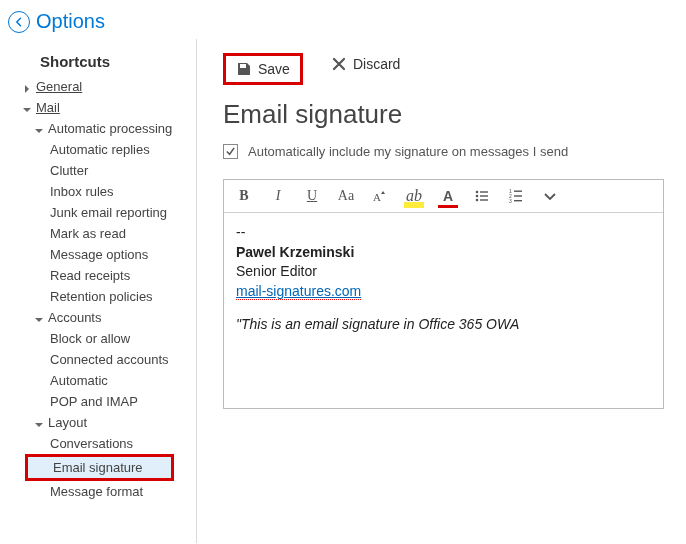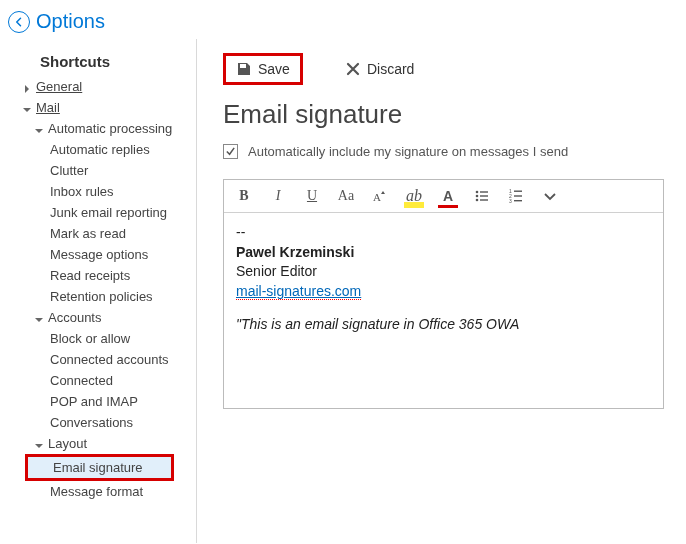--- a/index.html
+++ b/index.html
@@ -82,22 +82,22 @@
     background: #d9d9d9;
     margin: 0 0 0 0;
   }
   .main {
     flex: 1;
     padding: 14px 22px 0 26px;
     position: relative;
   }
   .toolbar {
     display: flex;
-    align-items: center;
-    gap: 36px;
+    align-items: flex-start;
+    gap: 22px;
     margin-bottom: 14px;
   }
   .tb-btn {
     display: inline-flex;
     align-items: center;
     gap: 6px;
     font-size: 14px;
     color: #333;
     cursor: pointer;
     padding: 3px 6px;
@@ -253,35 +253,35 @@
           </svg></span>
       <span>Accounts</span>
     </div>
     <div class="nav-item level3">
         <span>Block or allow</span>
       </div>
     <div class="nav-item level3">
         <span>Connected accounts</span>
       </div>
     <div class="nav-item level3">
-        <span>Connected</span>
+        <span>Automatic</span>
       </div>
     <div class="nav-item level3">
         <span>POP and IMAP</span>
       </div>
 
+    <div class="nav-item level2">
+      <span class="caret"><svg viewBox="0 0 10 10">
+            <path d="M1 3 L5 7 L9 3 Z" fill="#666"></path>
+          </svg></span>
+      <span>Layout</span>
+    </div>
     <div class="nav-item level3">
         <span>Conversations</span>
       </div>
-    <div class="nav-item level2">
-      <span class="caret"><svg viewBox="0 0 10 10">
-            <path d="M1 3 L5 7 L9 3 Z" fill="#666"></path>
-          </svg></span>
-      <span>Layout</span>
-    </div>
 
     <div class="highlight-box sidebar-highlight">
       <div class="nav-item level3 selected">
           <span>Email signature</span>
         </div>
     </div>
 
     <div class="nav-item level3">
         <span>Message format</span>
       </div>

